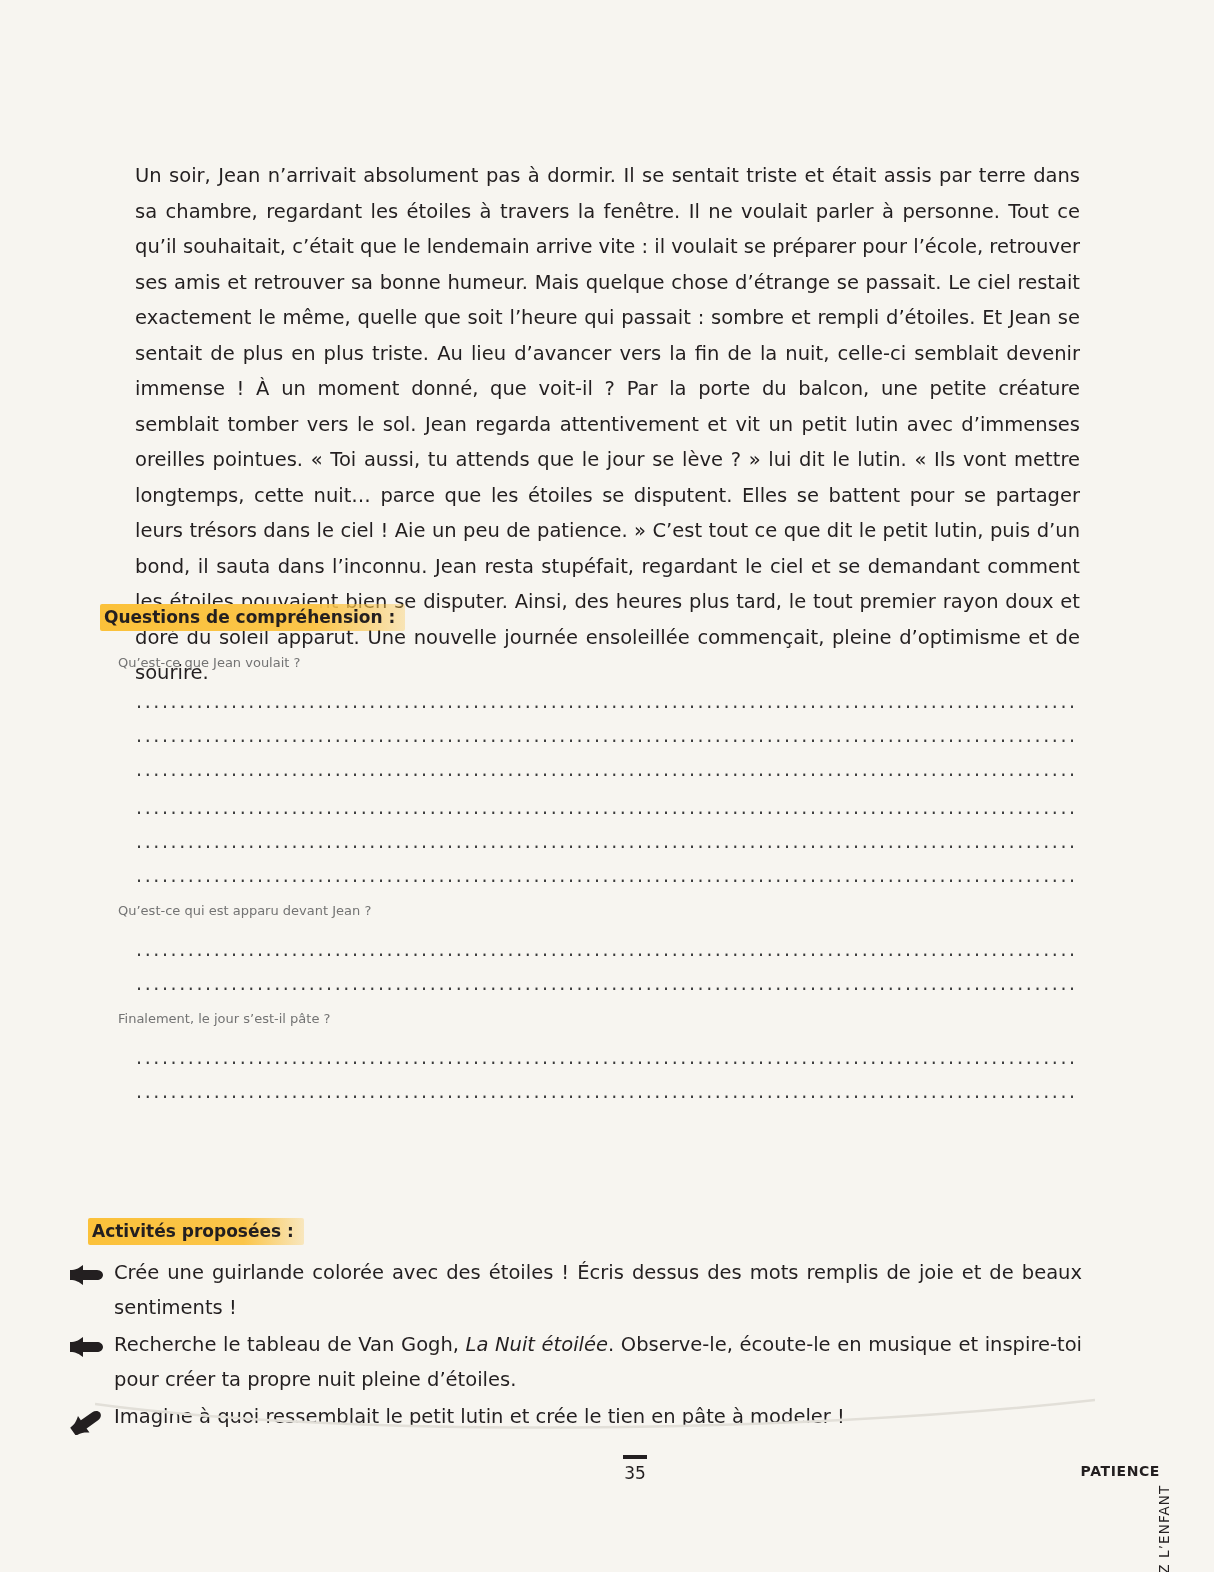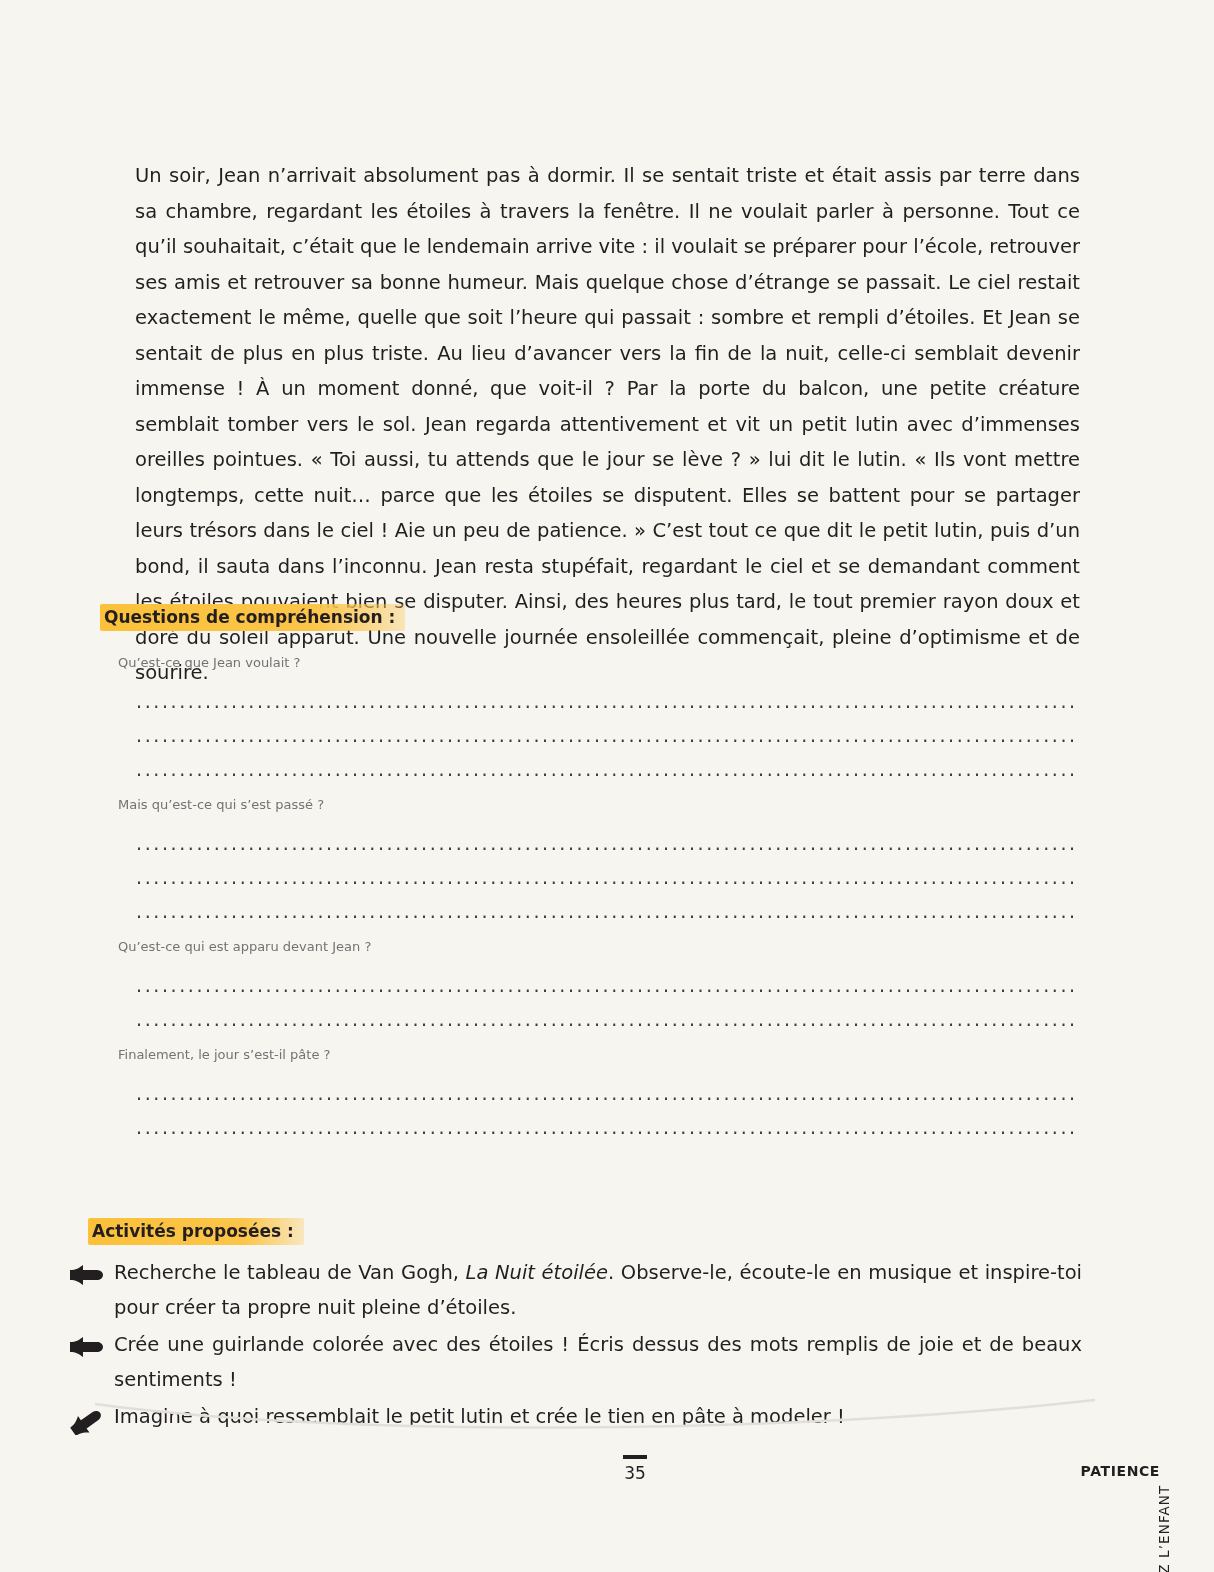--- a/index.html
+++ b/index.html
@@ -198,21 +198,20 @@
   <div class="questions">
 
     <div class="question-block">
       <div class="question-text">Qu’est-ce que Jean voulait ?</div>
       <div class="answer-line">....................................................................................................................................................</div>
       <div class="answer-line">....................................................................................................................................................</div>
       <div class="answer-line">....................................................................................................................................................</div>
     </div>
 
     <div class="question-block">
-      <div class="question-text">Mais qu’est-ce qui s’est passé ?</div>
       <div class="answer-line">....................................................................................................................................................</div>
       <div class="answer-line">....................................................................................................................................................</div>
       <div class="answer-line">....................................................................................................................................................</div>
     </div>
 
     <div class="question-block">
       <div class="question-text">Qu’est-ce qui est apparu devant Jean ?</div>
       <div class="answer-line">....................................................................................................................................................</div>
       <div class="answer-line">....................................................................................................................................................</div>
     </div>
@@ -229,32 +228,32 @@
 
   <div class="activities">
 
     <div class="activity-item">
       <span class="arrow-icon">
         <svg width="34" height="20" viewBox="0 0 34 20">
           <path d="M0 5 C6 5 9 3 13 0 L13 5 L27 5 C30 5 33 7 33 10 C33 13 30 15 27 15 L13 15 L13 20 C9 17 6 15 0 15 Z" fill="#231f20"></path>
         </svg>
       </span>
       <span class="activity-text">
-        <span>Recherche le tableau de Van Gogh, </span><em>La Nuit étoilée</em><span>. Observe-le, écoute-le en musique et inspire-toi pour créer ta propre nuit pleine d’étoiles.</span>
+        <span>Crée une guirlande colorée avec des étoiles ! Écris dessus des mots remplis de joie et de beaux sentiments !</span><em></em><span></span>
       </span>
     </div>
 
     <div class="activity-item">
       <span class="arrow-icon">
         <svg width="34" height="20" viewBox="0 0 34 20">
           <path d="M0 5 C6 5 9 3 13 0 L13 5 L27 5 C30 5 33 7 33 10 C33 13 30 15 27 15 L13 15 L13 20 C9 17 6 15 0 15 Z" fill="#231f20"></path>
         </svg>
       </span>
       <span class="activity-text">
-        <span>Crée une guirlande colorée avec des étoiles ! Écris dessus des mots remplis de joie et de beaux sentiments !</span><em></em><span></span>
+        <span>Recherche le tableau de Van Gogh, </span><em>La Nuit étoilée</em><span>. Observe-le, écoute-le en musique et inspire-toi pour créer ta propre nuit pleine d’étoiles.</span>
       </span>
     </div>
 
     <div class="activity-item">
       <span class="arrow-icon">
         <svg width="34" height="26" viewBox="0 0 34 26">
           <g transform="rotate(-35 17 13)">
             <path d="M0 8 C6 8 9 6 13 3 L13 8 L27 8 C30 8 33 10 33 13 C33 16 30 18 27 18 L13 18 L13 23 C9 20 6 18 0 18 Z" fill="#231f20"></path>
           </g>
         </svg>

